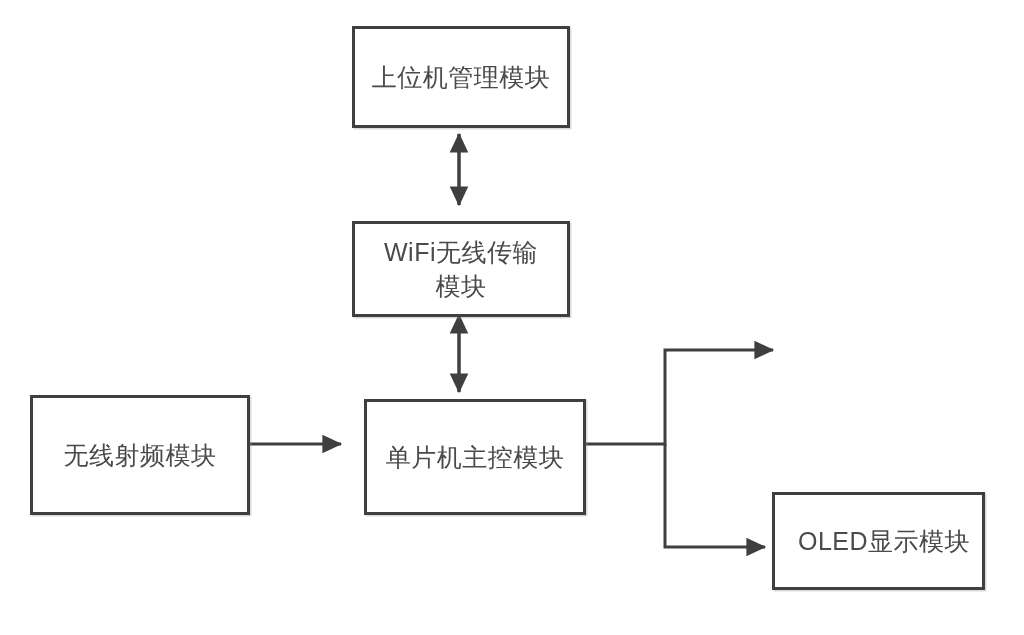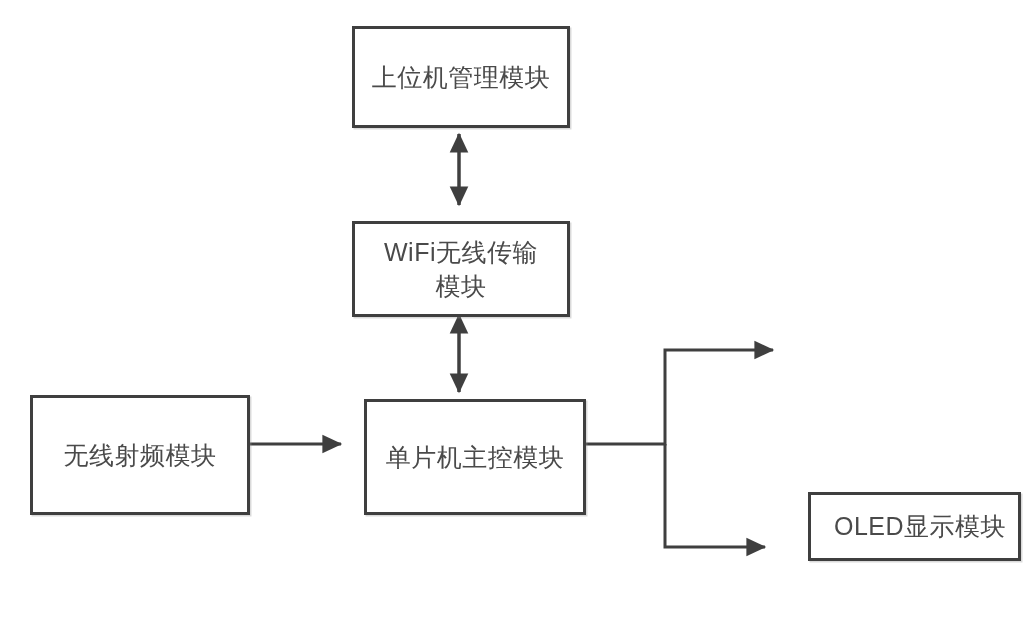--- a/index.html
+++ b/index.html
@@ -44,21 +44,21 @@
   }
   .node-label {
     display: block;
     padding: 0 6px;
   }
   #n-host   { left: 352px; top: 26px;  width: 218px; height: 102px; }
   #n-wifi   { left: 352px; top: 212px; width: 218px; height: 96px; margin-top: 9px;  }
   #n-mcu    { left: 364px; top: 399px; width: 222px; height: 116px;  }
   #n-rf     { left: 30px;  top: 395px; width: 220px; height: 120px;  }
   #n-relay  { left: 780px; top: 302px; width: 213px; height: 94px;  }
-  #n-oled   { left: 808px; top: 492px; width: 213px; height: 69px; padding-left: 11px;  }
+  #n-oled   { left: 772px; top: 492px; width: 213px; height: 98px; padding-left: 11px;  }
 </style>
 </head>
 <body>
 
 <div id="canvas">
 
   <svg id="wires" viewBox="0 0 1024 635" width="1024" height="635" xmlns="http://www.w3.org/2000/svg">
     <defs>
       <marker id="arrowhead" markerWidth="7" markerHeight="7" refX="6.2" refY="3.5" orient="auto" markerUnits="strokeWidth">
         <path d="M0,0.4 L6.6,3.5 L0,6.6 z" fill="#3f3f3f"></path>

